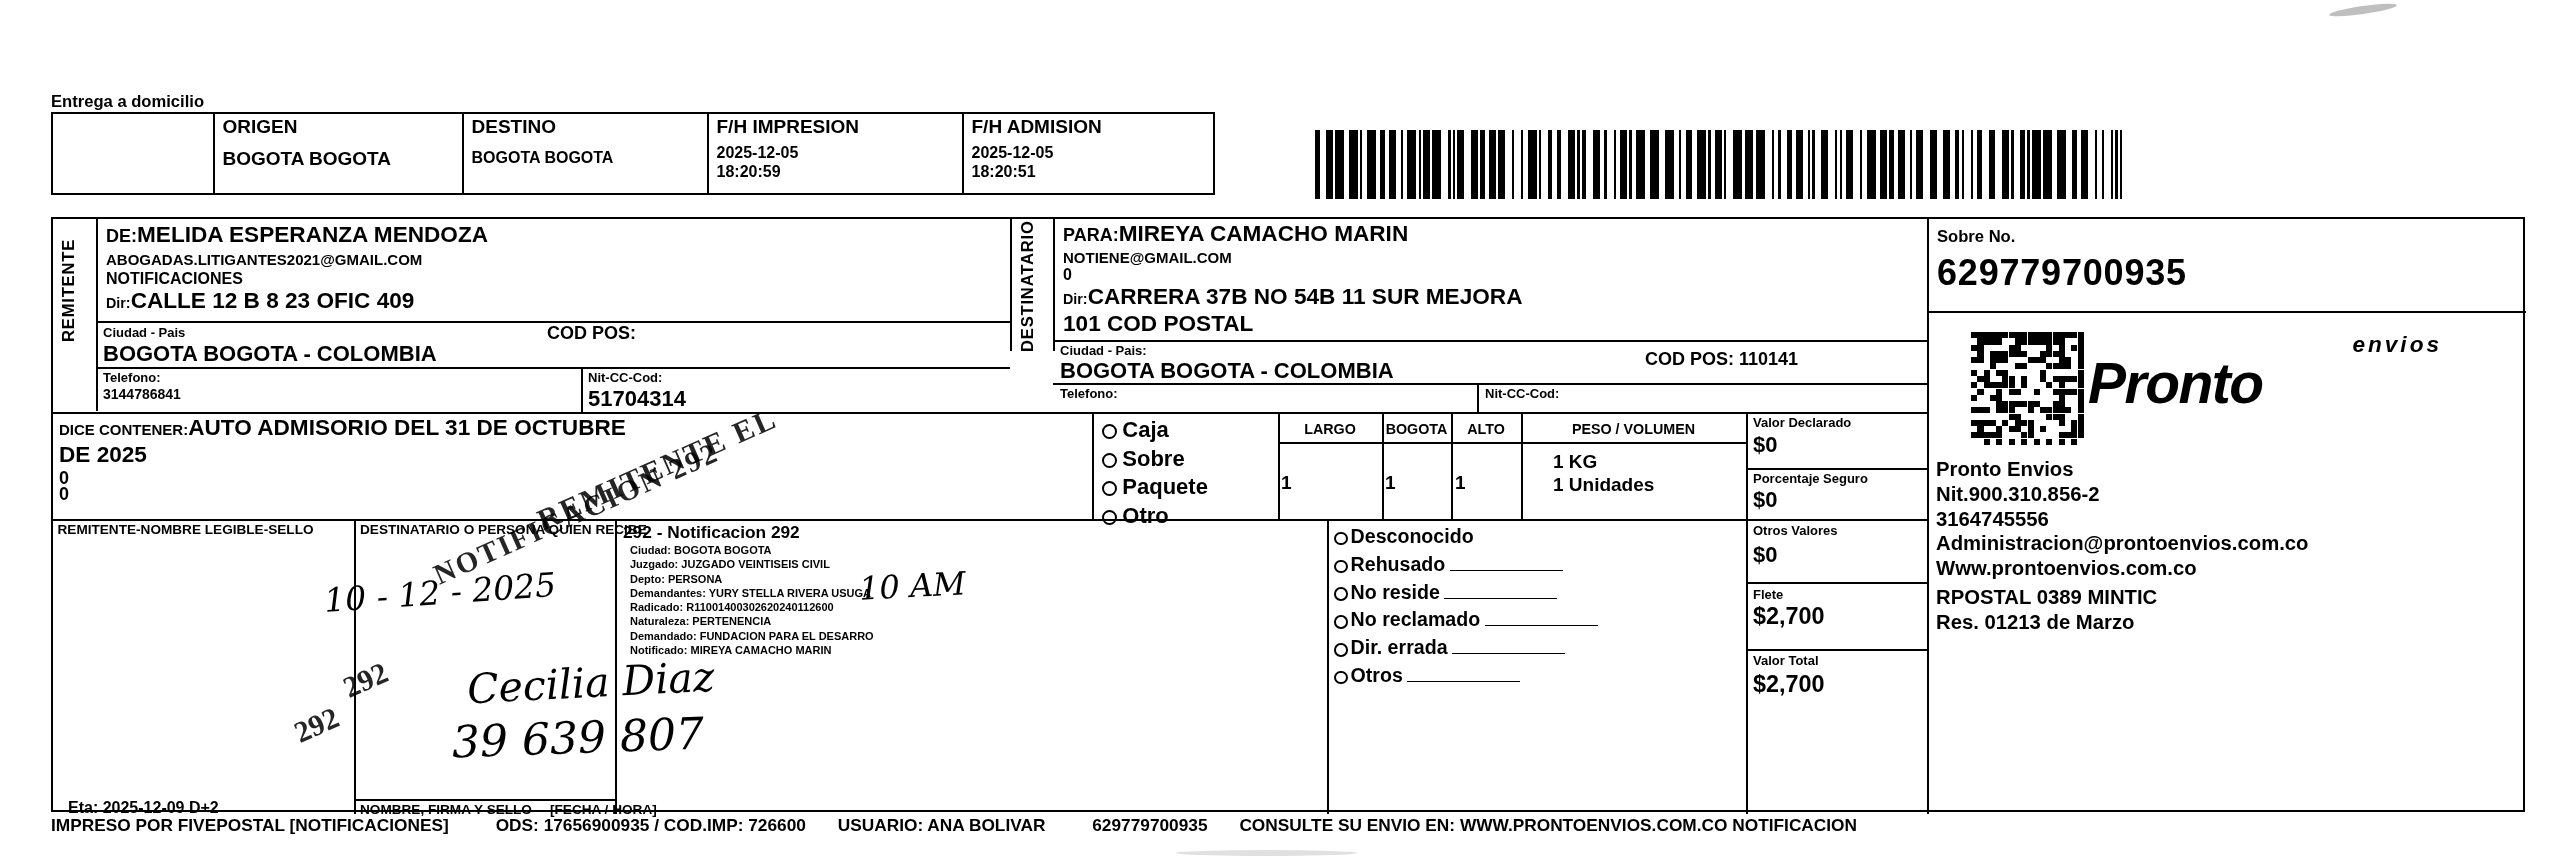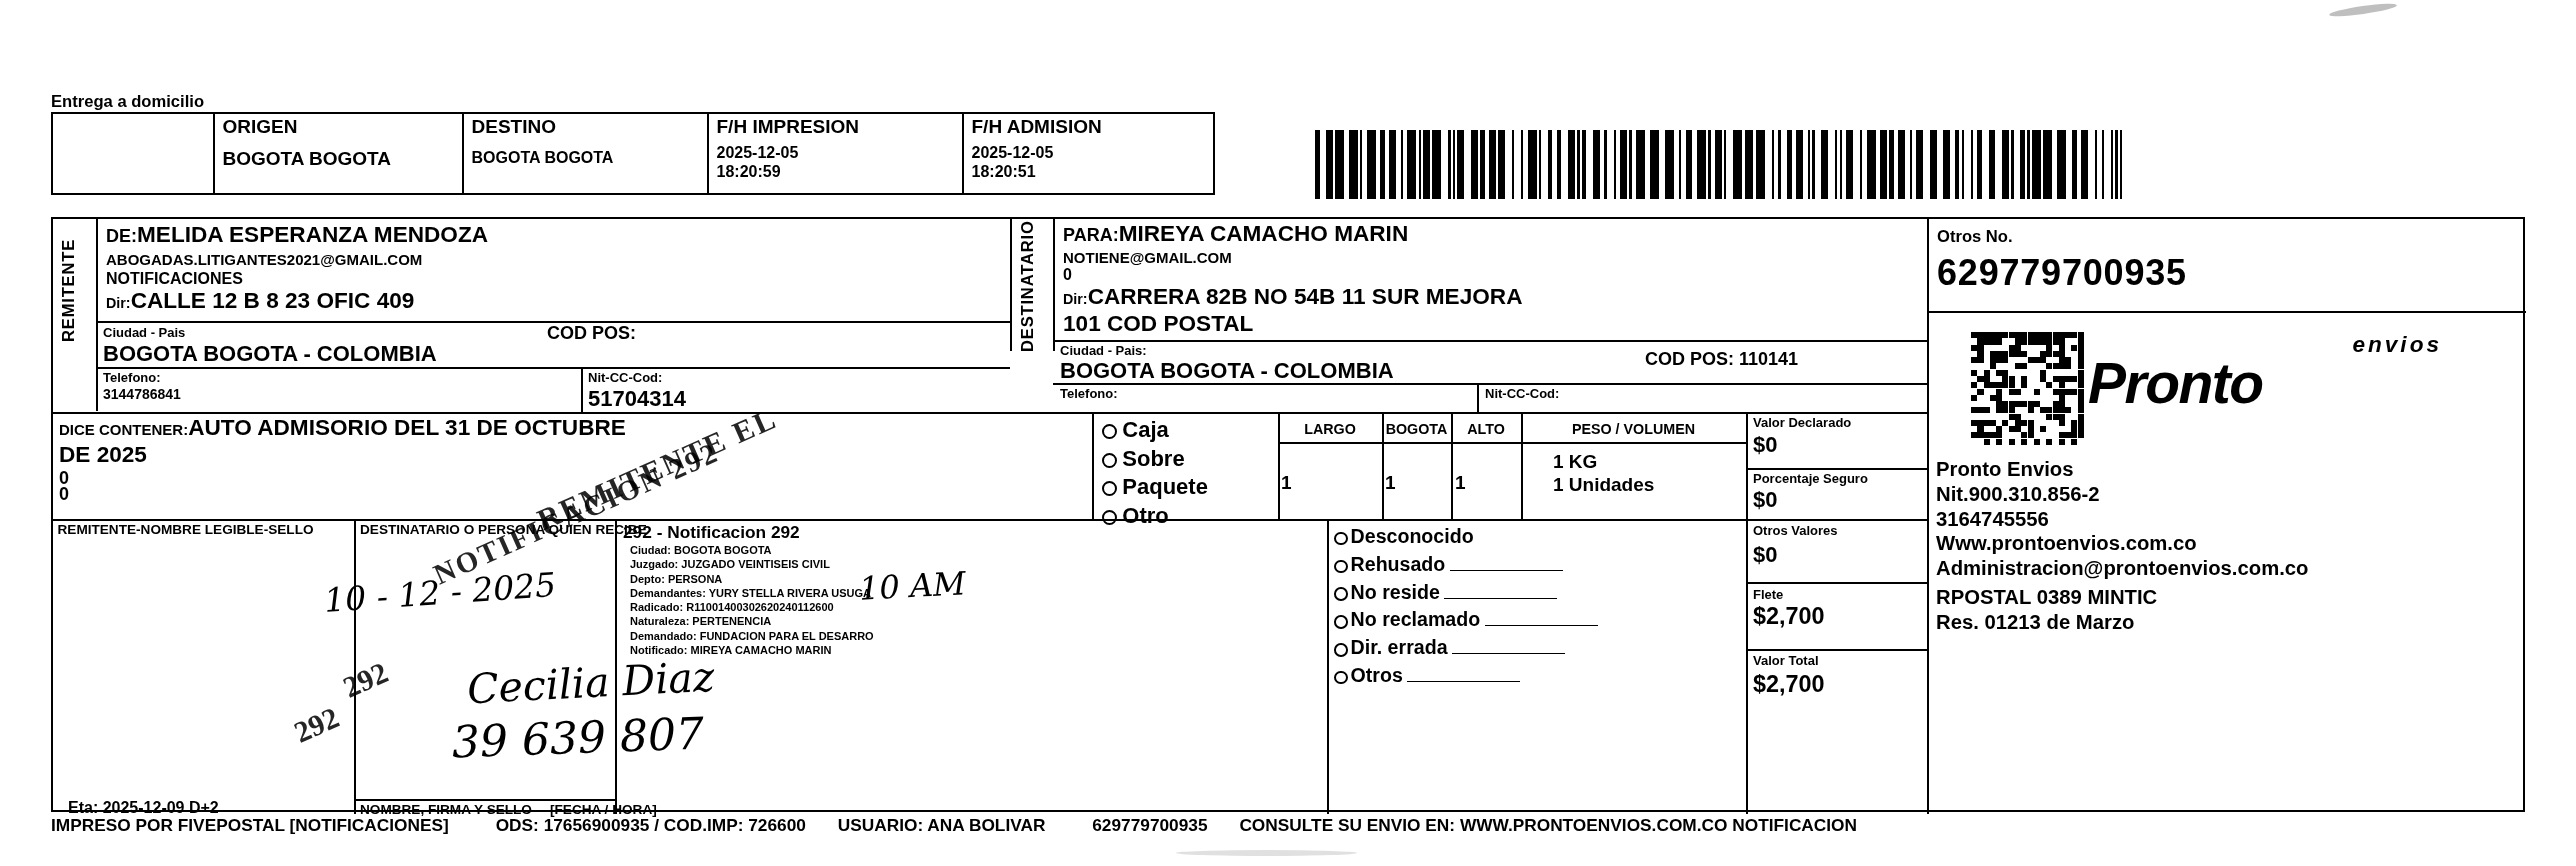--- a/index.html
+++ b/index.html
@@ -304,21 +304,21 @@
     <div class="vline" style="left:528px;top:148px;height:45px;"></div>
     <div class="fld tiny" style="left:535px;top:151px;">Nit-CC-Cod:</div>
     <div class="fld" style="left:535px;top:167px;font-size:22px;font-weight:bold;">51704314</div>
 
     <div class="fld" style="left:1010px;top:1.5px;">
       <span class="lbl" style="font-size:18px;">PARA:</span><span class="val">MIREYA CAMACHO MARIN</span>
     </div>
     <div class="fld tiny" style="left:1010px;top:30px;font-size:15px;">NOTIENE@GMAIL.COM</div>
     <div class="fld tiny" style="left:1010px;top:47px;font-size:16px;">0</div>
     <div class="fld" style="left:1010px;top:65px;">
-      <span class="lbl">Dir:</span><span class="val">CARRERA 82B NO 54B 11 SUR MEJORA</span>
+      <span class="lbl">Dir:</span><span class="val">CARRERA 37B NO 54B 11 SUR MEJORA</span>
     </div>
     <div class="fld val" style="left:1010px;top:92px;">101 COD POSTAL</div>
 
     <div class="hline" style="left:1000px;top:121px;width:874px;"></div>
     <div class="fld tiny" style="left:1007px;top:124px;">Ciudad - Pais:</div>
     <div class="fld" style="left:1007px;top:139px;font-size:22px;font-weight:bold;">BOGOTA BOGOTA - COLOMBIA</div>
     <div class="fld" style="left:1592px;top:130px;font-size:18px;font-weight:bold;">COD POS: 110141</div>
 
     <div class="hline" style="left:1000px;top:164px;width:874px;"></div>
     <div class="fld tiny" style="left:1007px;top:167px;">Telefono:</div>
@@ -408,21 +408,21 @@
 
     <div class="tiny" style="position:absolute;left:1700px;top:304px;">Otros Valores</div>
     <div style="position:absolute;left:1700px;top:323px;font-size:22px;font-weight:bold;">$0</div>
 
     <div class="tiny" style="position:absolute;left:1700px;top:368px;">Flete</div>
     <div style="position:absolute;left:1700px;top:384px;font-size:23.4px;font-weight:bold;">$2,700</div>
 
     <div class="tiny" style="position:absolute;left:1700px;top:434px;">Valor Total</div>
     <div style="position:absolute;left:1700px;top:452px;font-size:23.4px;font-weight:bold;">$2,700</div>
 
-    <div id="guia-label" style="left:1884px;top:7.5px;">Otros No.</div>
+    <div id="guia-label" style="left:1884px;top:7.5px;">Sobre No.</div>
     <div id="guia-no" style="left:1884px;top:33px;">629779700935</div>
     <div class="hline" style="left:1874px;top:92px;width:599px;"></div>
 
     <div id="qr" style="left:1918px;top:113px;">
         <div style="left: 0px; top: 0px; width: 6.3px; height: 6.3px;"></div>
         <div style="left: 6.3px; top: 0px; width: 6.3px; height: 6.3px;"></div>
         <div style="left: 12.6px; top: 0px; width: 6.3px; height: 6.3px;"></div>
         <div style="left: 19px; top: 0px; width: 6.3px; height: 6.3px;"></div>
         <div style="left: 25px; top: 0px; width: 6.3px; height: 6.3px;"></div>
         <div style="left: 31px; top: 0px; width: 6.3px; height: 6.3px;"></div>
@@ -603,22 +603,22 @@
 
     <div id="logo-wrap" style="left:2035px;top:113px;width:422px;">
       <div id="envios" style="width:354px;">envios</div>
       <div id="pronto">Pronto</div>
     </div>
 
     <div class="company" style="left:1883px;top:238px;width:595px;">
       <div>Pronto Envios</div>
       <div>Nit.900.310.856-2</div>
       <div>3164745556</div>
+      <div>Administracion@prontoenvios.com.co</div>
       <div>Www.prontoenvios.com.co</div>
-      <div>Administracion@prontoenvios.com.co</div>
       <div style="margin-top:4.5px;">RPOSTAL 0389 MINTIC</div>
       <div>Res. 01213 de Marzo</div>
     </div>
 
   </div>
 
   <div class="hand" style="left:324px;top:573px;font-size:33px;transform:rotate(-4deg);">10 - 12 - 2025</div>
   <div class="hand" style="left:859px;top:567px;font-size:32px;transform:rotate(-3deg);">10 AM</div>
   <div class="hand" style="left:467px;top:659px;font-size:41px;transform:rotate(-3deg);">Cecilia Diaz</div>
   <div class="hand" style="left:452px;top:712px;font-size:44px;transform:rotate(-2deg);">39 639 807</div>

